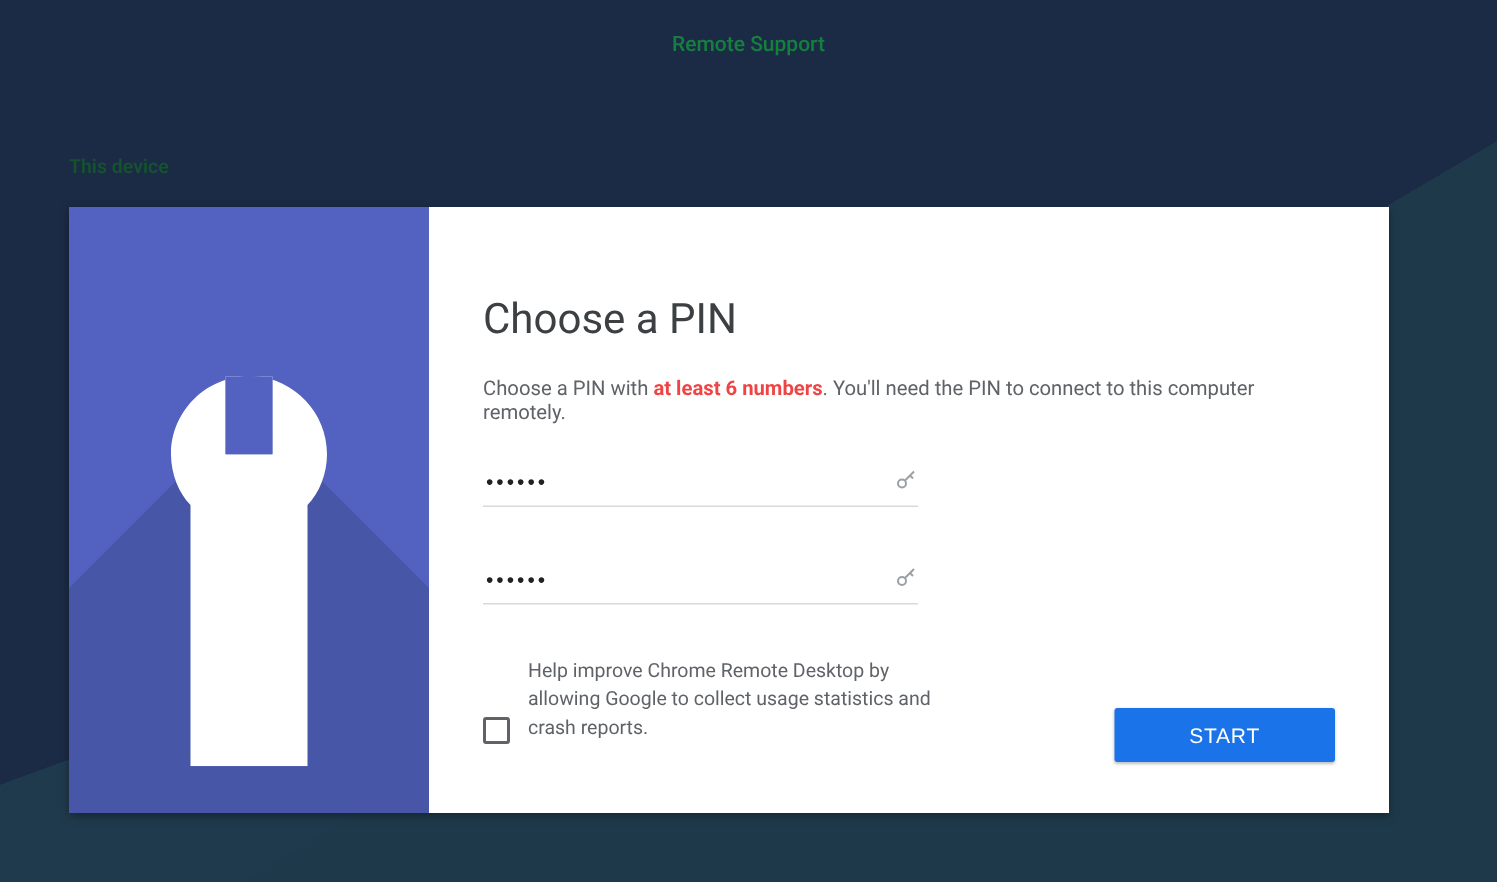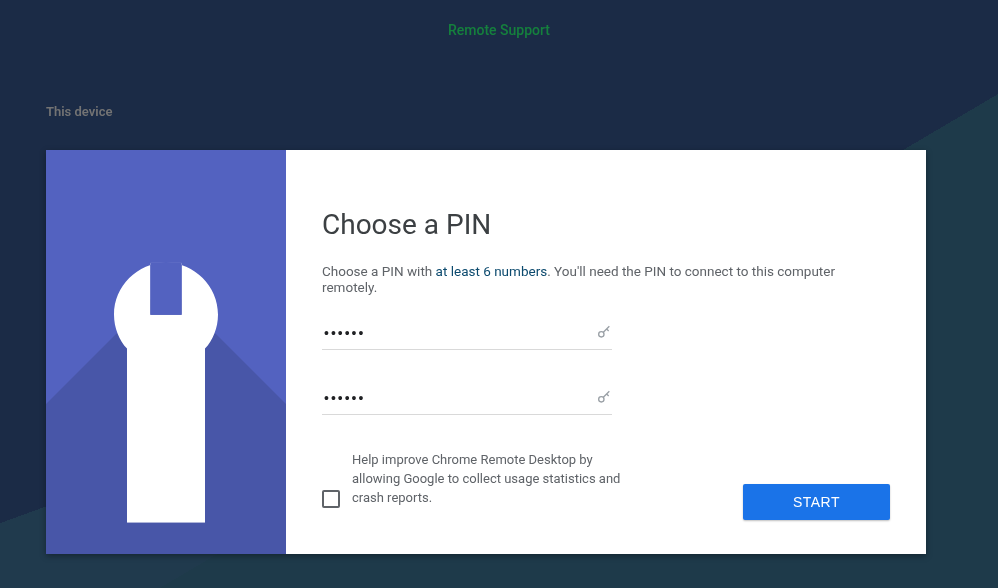--- a/index.html
+++ b/index.html
@@ -23,26 +23,26 @@
     color: #15803d; font-size: 14px; font-weight: 500; padding: 4px 2px 12px 2px;
     cursor: pointer; position: relative;
   }
   .tab.active { color: #e7ebf2; }
   .tab.active::after {
     content: ""; position: absolute; left: 0; right: 0; bottom: 0;
     height: 3px; background: #6b7380;
   }
 
   .section-label {
-    color: #737373; font-size: 13px; font-weight: 600;
+    color: #14532d; font-size: 13px; font-weight: 600;
     position: absolute; left: 46px; top: 104px; z-index: 2;
   }
 
   .card {
-    position: absolute; left: 46px; top: 150px; width: 880px; height: 404px;
+    position: absolute; left: 46px; top: 138px; width: 880px; height: 404px;
     background: #ffffff; z-index: 2; display: flex;
     box-shadow: 0 2px 6px rgba(0,0,0,.35);
   }
   .card-left {
     width: 240px; background: #5362c0; position: relative; overflow: hidden;
     flex: 0 0 240px;
   }
   .wrench {
     position: absolute; left: 50%; top: 55%; transform: translate(-50%, -42%);
     z-index: 2;
@@ -53,21 +53,21 @@
     background: rgba(0,0,0,.12); transform: rotate(45deg); transform-origin: top left;
     z-index: 1;
   }
 
   .card-right {
     flex: 1; padding: 58px 36px 34px 36px; position: relative;
     display: flex; flex-direction: column;
   }
   .title { color: #3c4043; font-size: 28px; font-weight: 400; margin-bottom: 22px; }
   .instr { color: #5f6368; font-size: 13.5px; margin-bottom: 26px; }
-  .instr b { color: #0c4a6e; font-weight: 400; }
+  .instr b { color: #ef4444; font-weight: 700; }
 
   .pin-field {
     display: flex; align-items: center; width: 290px; border-bottom: 1px solid #d9d9d9;
     margin-bottom: 36px; padding-bottom: 4px;
   }
   .pin-field input {
     flex: 1; border: none; outline: none; font-size: 14px; letter-spacing: 2px;
     padding: 4px 2px; color: #202124; background: transparent;
   }
   .pin-field .key-icon { color: #9aa0a6; width: 16px; height: 16px; flex: 0 0 16px; }

